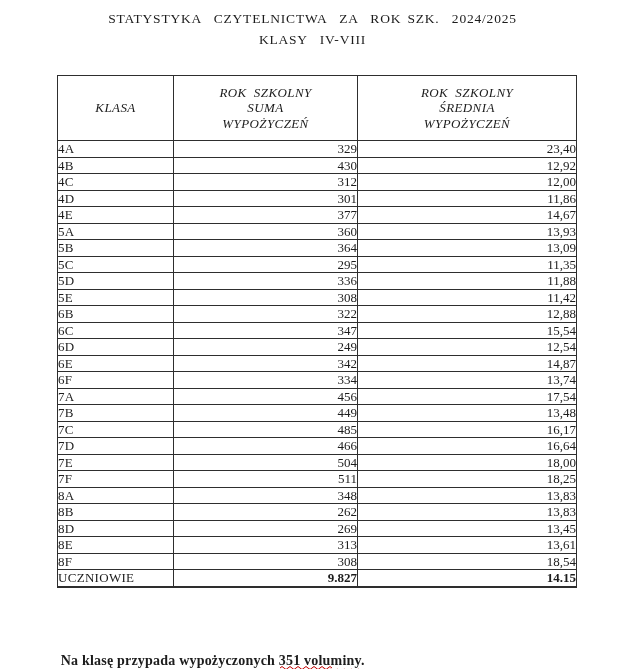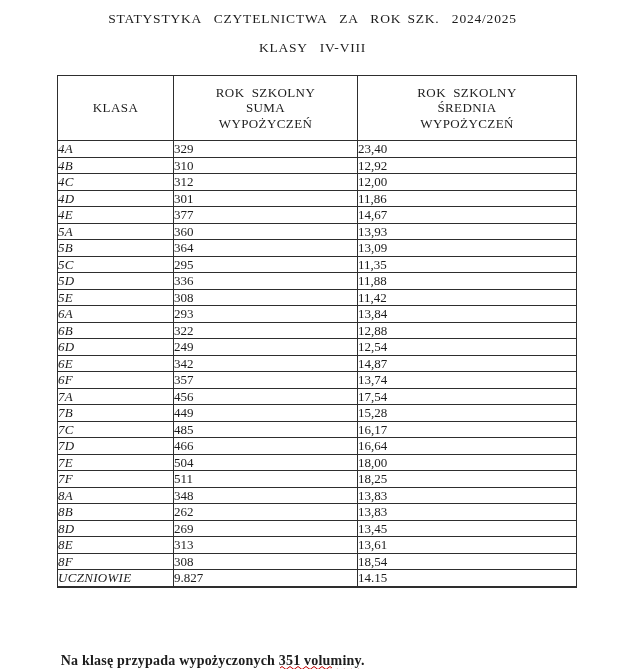--- a/index.html
+++ b/index.html
@@ -18,21 +18,21 @@
     left: 0;
     width: 100%;
     text-align: center;
     font-size: 13.5px;
     letter-spacing: 0.8px;
     word-spacing: 2px;
     white-space: pre;
   }
   .doc-subtitle {
     position: absolute;
-    top: 40px;
+    top: 32px;
     left: 0;
     width: 100%;
     text-align: center;
     font-size: 13.5px;
     letter-spacing: 0.8px;
     word-spacing: 2px;
     white-space: pre;
   }
   table.stats {
     position: absolute;
@@ -50,30 +50,30 @@
     overflow: hidden;
   }
   table.stats thead th {
     height: 64px;
     font-weight: normal;
     font-size: 13px;
     text-align: center;
     vertical-align: middle;
     letter-spacing: 0.4px;
   }
-  .hline { display: block; line-height: 15.5px; white-space: pre; }
+  .hline { display: block; line-height: 15.5px; white-space: pre; font-style: italic; }
   table.stats tbody td {
     height: 15.5px;
     font-size: 13px;
     line-height: 15.5px;
     vertical-align: middle;
   }
-  td.klasa { text-align: left; padding-left: 5px; letter-spacing: 0.3px; font-style: italic; }
-  td.value { text-align: left; }
-  tr.total-row td.value { font-weight: normal; }
+  td.klasa { text-align: left; padding-left: 5px; letter-spacing: 0.3px; }
+  td.value { text-align: right; }
+  tr.total-row td.value { font-weight: bold; }
   .doc-footer {
     position: absolute;
     left: 46px;
     top: 637px;
     font-size: 14px;
     font-weight: bold;
     letter-spacing: 0.2px;
     white-space: pre;
   }
   .misspelled {
@@ -122,21 +122,21 @@
       </tr>
     </thead>
     <tbody id="stats-tbody">
         <tr>
           <td class="klasa">4A</td>
           <td class="value">329</td>
           <td class="value">23,40</td>
         </tr>
         <tr>
           <td class="klasa">4B</td>
-          <td class="value">310</td>
+          <td class="value">430</td>
           <td class="value">12,92</td>
         </tr>
         <tr>
           <td class="klasa">4C</td>
           <td class="value">312</td>
           <td class="value">12,00</td>
         </tr>
         <tr>
           <td class="klasa">4D</td>
           <td class="value">301</td>
@@ -166,53 +166,53 @@
           <td class="klasa">5D</td>
           <td class="value">336</td>
           <td class="value">11,88</td>
         </tr>
         <tr>
           <td class="klasa">5E</td>
           <td class="value">308</td>
           <td class="value">11,42</td>
         </tr>
         <tr>
-          <td class="klasa">6A</td>
-          <td class="value">293</td>
-          <td class="value">13,84</td>
-        </tr>
-        <tr>
           <td class="klasa">6B</td>
           <td class="value">322</td>
           <td class="value">12,88</td>
         </tr>
         <tr>
+          <td class="klasa">6C</td>
+          <td class="value">347</td>
+          <td class="value">15,54</td>
+        </tr>
+        <tr>
           <td class="klasa">6D</td>
           <td class="value">249</td>
           <td class="value">12,54</td>
         </tr>
         <tr>
           <td class="klasa">6E</td>
           <td class="value">342</td>
           <td class="value">14,87</td>
         </tr>
         <tr>
           <td class="klasa">6F</td>
-          <td class="value">357</td>
+          <td class="value">334</td>
           <td class="value">13,74</td>
         </tr>
         <tr>
           <td class="klasa">7A</td>
           <td class="value">456</td>
           <td class="value">17,54</td>
         </tr>
         <tr>
           <td class="klasa">7B</td>
           <td class="value">449</td>
-          <td class="value">15,28</td>
+          <td class="value">13,48</td>
         </tr>
         <tr>
           <td class="klasa">7C</td>
           <td class="value">485</td>
           <td class="value">16,17</td>
         </tr>
         <tr>
           <td class="klasa">7D</td>
           <td class="value">466</td>
           <td class="value">16,64</td>

